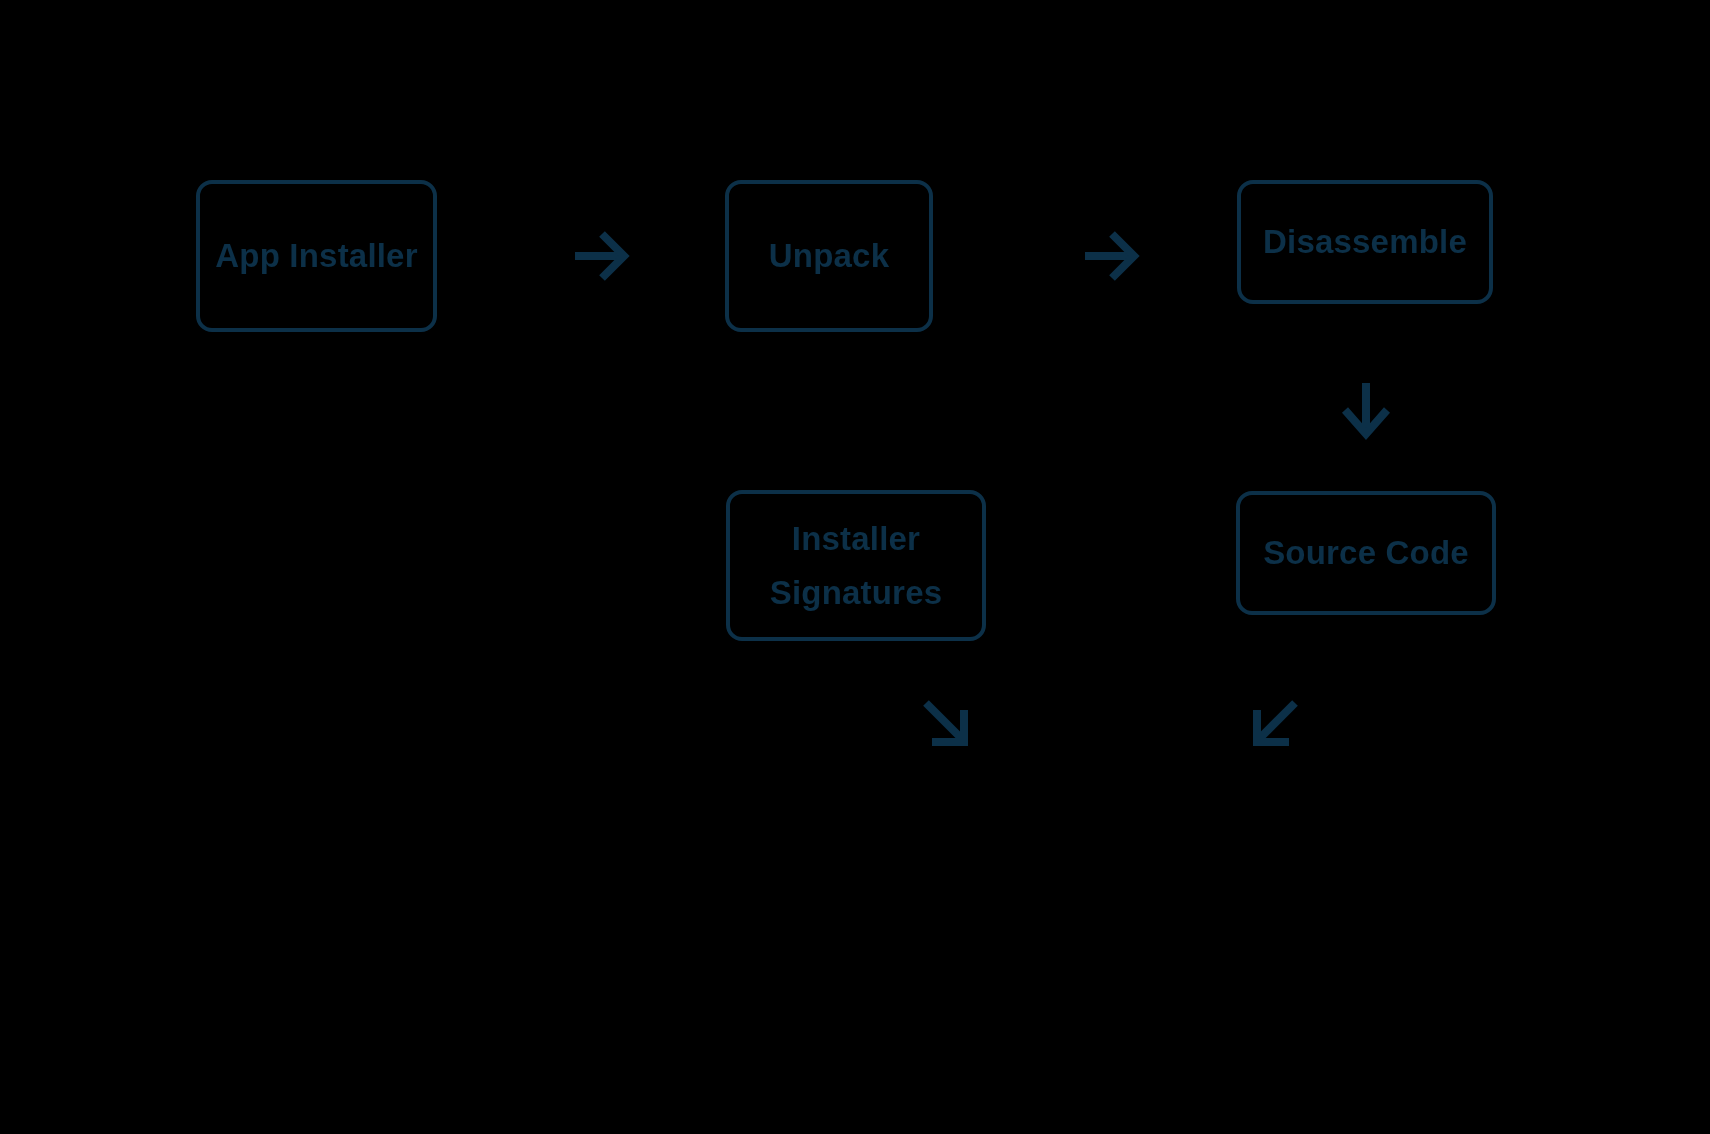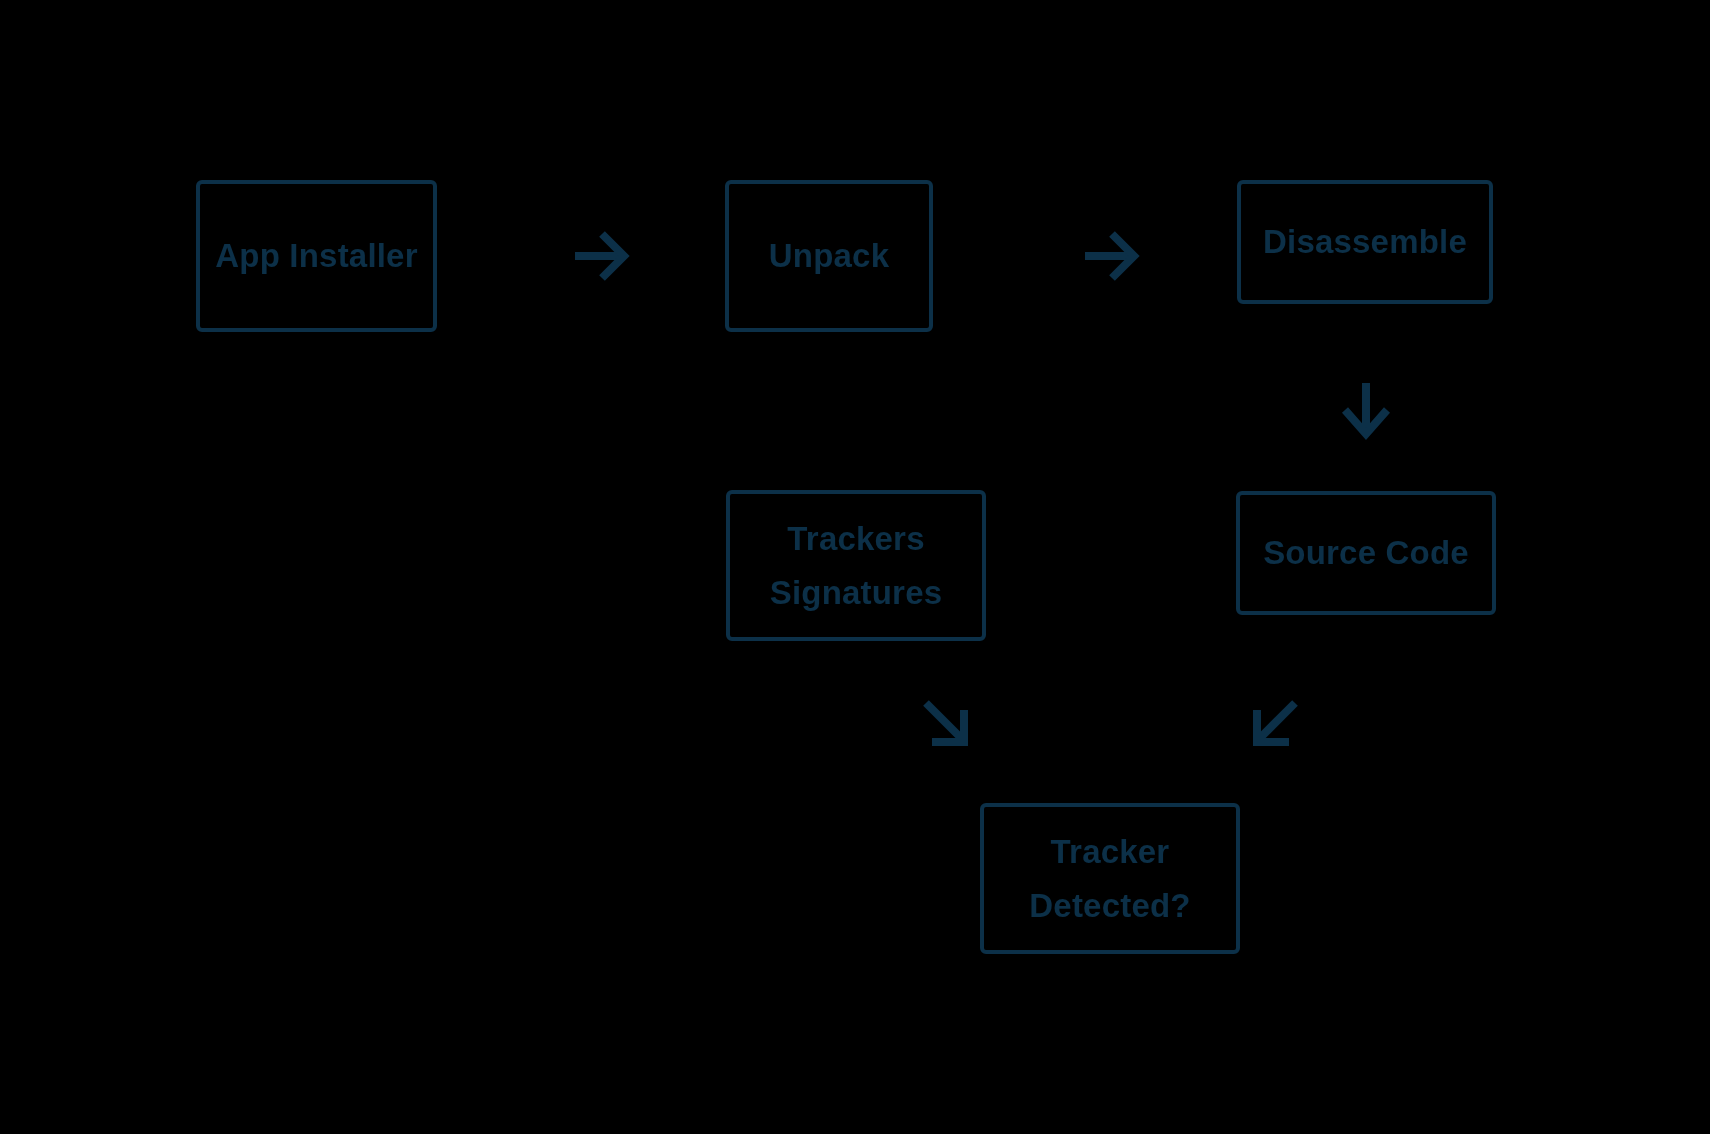--- a/index.html
+++ b/index.html
@@ -17,21 +17,21 @@
   #canvas {
     position: relative;
     width: 1710px;
     height: 1134px;
     background: #000000;
   }
   .node {
     position: absolute;
     box-sizing: border-box;
     border: 4px solid #0c3048;
-    border-radius: 6px;
+    border-radius: 16px;
     background: transparent;
     display: flex;
     align-items: center;
     justify-content: center;
     text-align: center;
   }
   .node-label {
     color: #0c3048;
     font-family: "Liberation Sans", sans-serif;
     font-weight: bold;
@@ -101,21 +101,21 @@
   <div class="edge" id="edge-disassemble-to-source">
     <svg width="56" height="60" viewBox="0 0 56 60">
       <g fill="none" stroke="#0c3048" stroke-width="8" stroke-linecap="butt" stroke-linejoin="miter">
         <line x1="28" y1="3" x2="28" y2="50"></line>
         <polyline points="7,30 28,54 49,30"></polyline>
       </g>
     </svg>
   </div>
 
   <div class="node" id="node-trackers-signatures">
-    <span class="node-label">Trackers
+    <span class="node-label">Installer
 Signatures</span>
   </div>
 
   <div class="node overflow" id="node-source-code">
     <span class="node-label">Source Code</span>
   </div>
 
   <div class="edge" id="edge-signatures-to-detected">
     <svg width="54" height="54" viewBox="0 0 54 54">
       <g fill="none" stroke="#0c3048" stroke-width="8" stroke-linecap="butt" stroke-linejoin="miter">
@@ -127,18 +127,14 @@
 
   <div class="edge" id="edge-source-to-detected">
     <svg width="54" height="54" viewBox="0 0 54 54">
       <g fill="none" stroke="#0c3048" stroke-width="8" stroke-linecap="butt" stroke-linejoin="miter">
         <line x1="46" y1="8" x2="8" y2="46"></line>
         <polyline points="8,15 8,47 40,47"></polyline>
       </g>
     </svg>
   </div>
 
-  <div class="node" id="node-tracker-detected">
-    <span class="node-label">Tracker
-Detected?</span>
-  </div>
 
 </div>
 
 </body></html>

